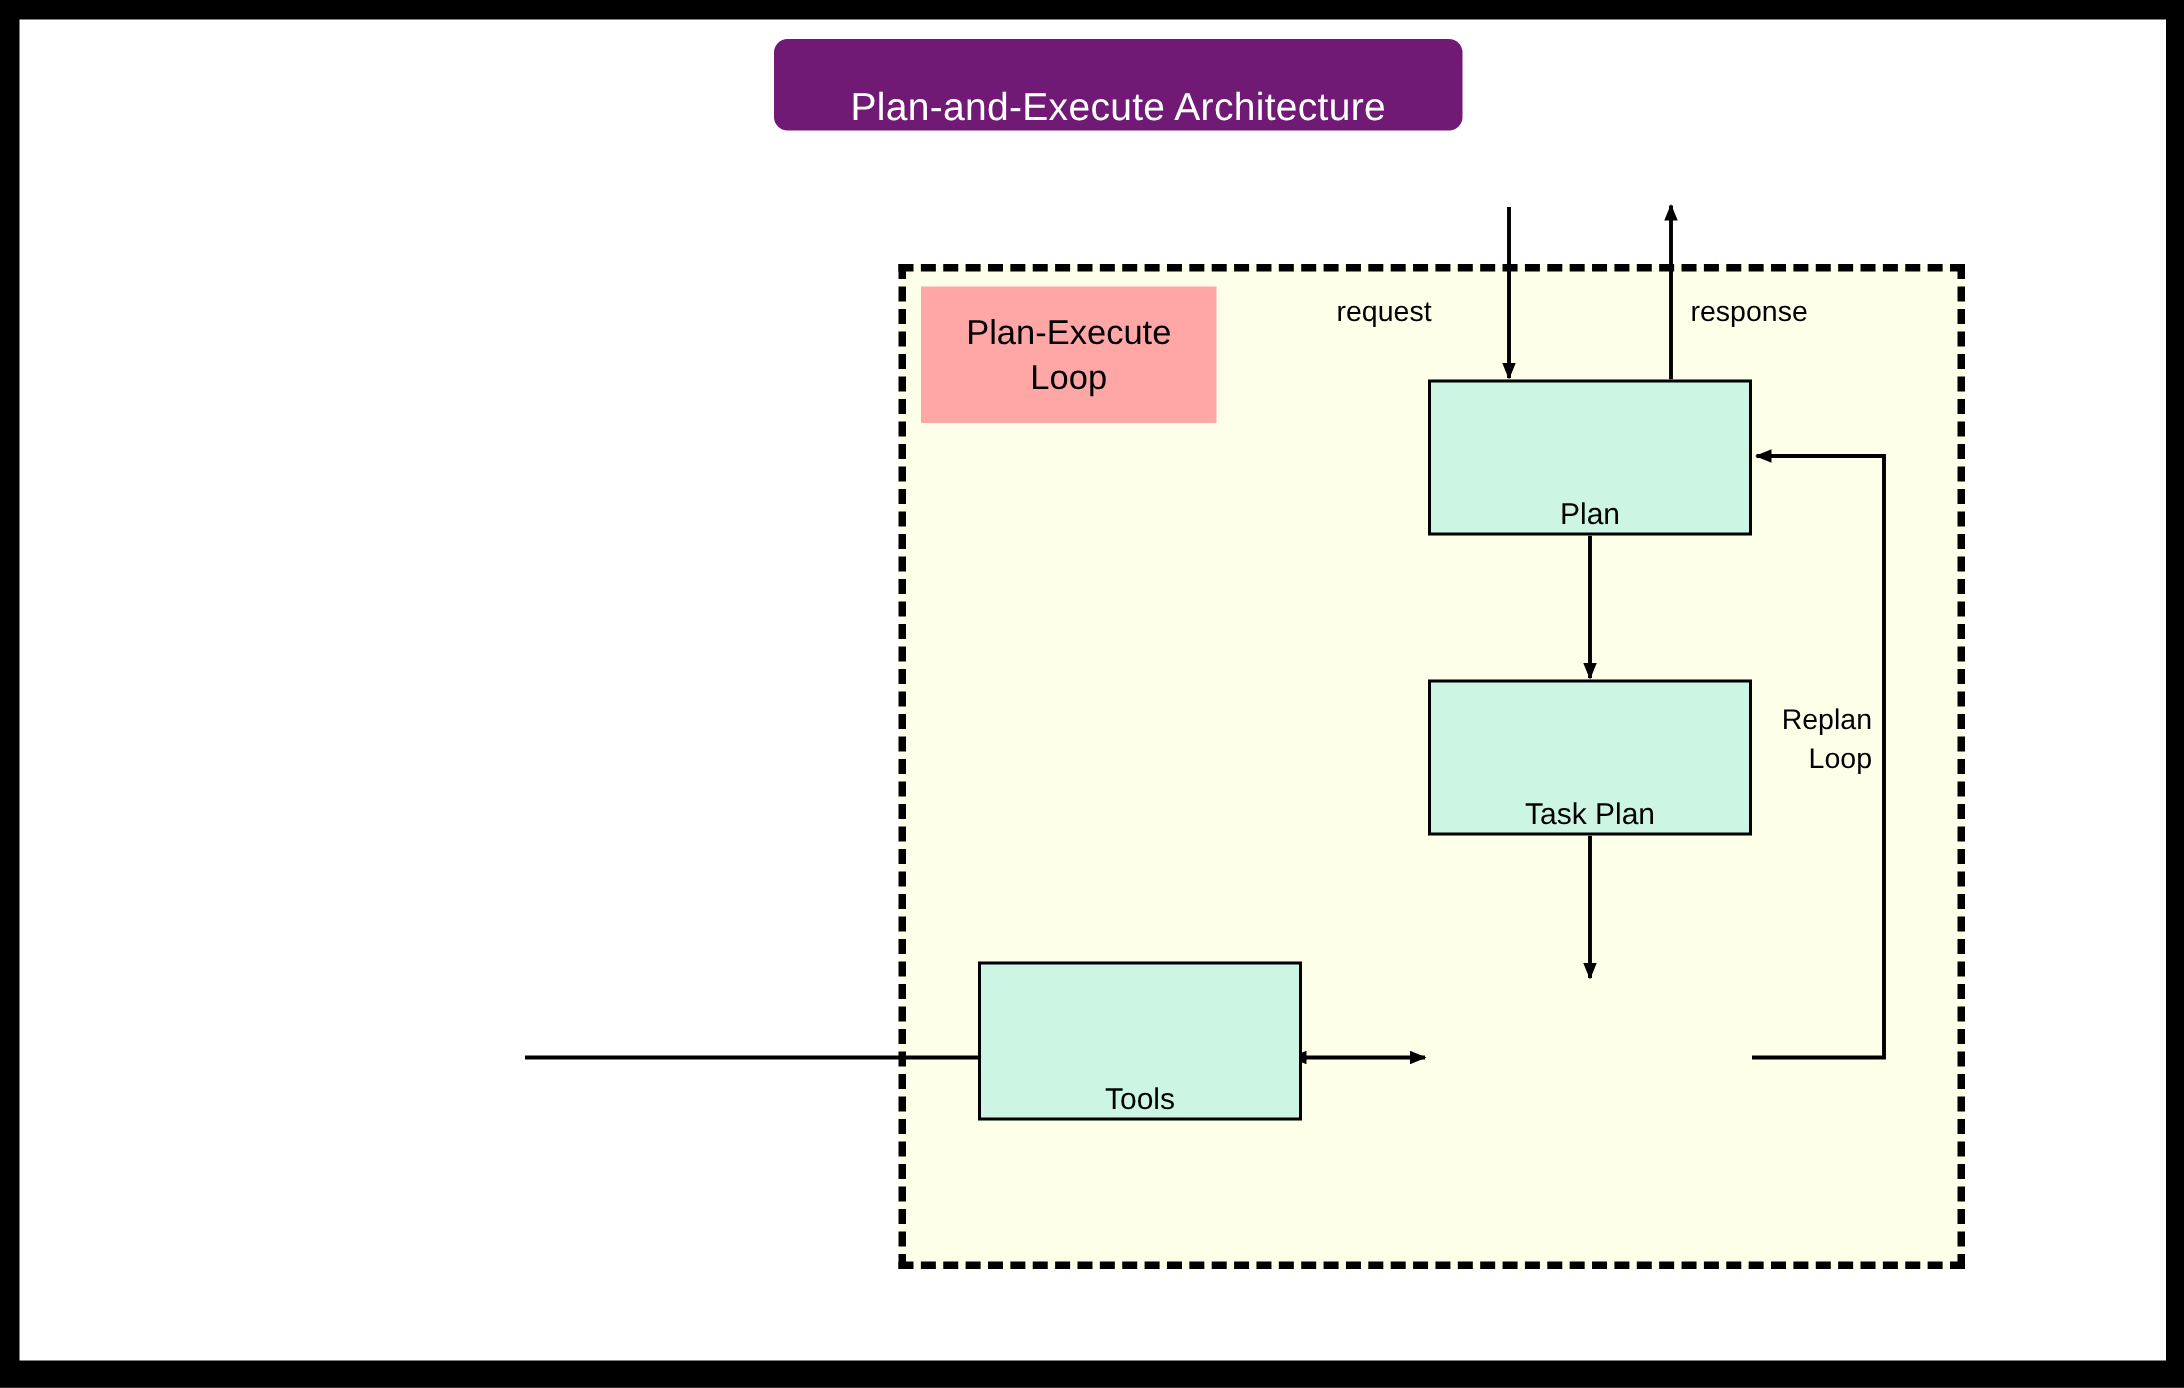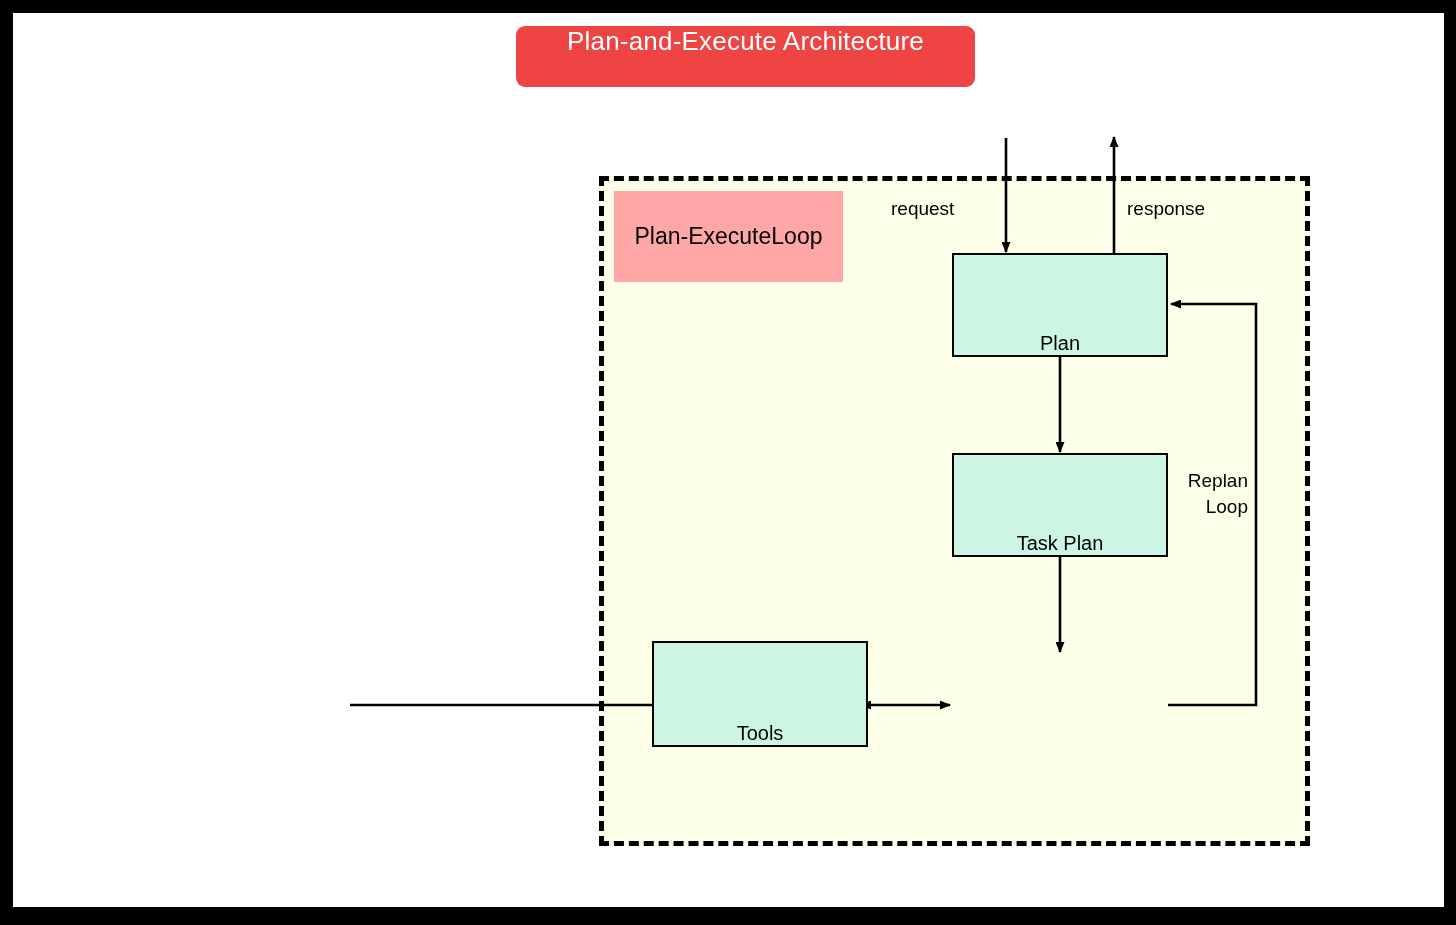--- a/index.html
+++ b/index.html
@@ -32,23 +32,23 @@
   }
 
   
   #title-banner {
     position: absolute;
     left: 503px;
     top: 13px;
     width: 459px;
     height: 61px;
     border-radius: 9px;
-    background: #ef4444;
+    background: #701a75;
     display: flex;
-    align-items: flex-start;
+    align-items: flex-end;
     justify-content: center;
   }
   #title-banner .title-text {
     color: #ffffff;
     font-size: 26px;
     letter-spacing: 0.2px;
     white-space: nowrap;
   }
 
   
@@ -61,25 +61,25 @@
     background: #FEFFE9;
     border: 5px dashed #000000;
     box-sizing: border-box;
   }
 
   
   #loop-label {
     position: absolute;
     left: 601px;
     top: 178px;
-    width: 229px;
+    width: 197px;
     height: 91px;
     background: #FFA6A6;
     display: flex;
-    flex-direction: row;
+    flex-direction: column;
     align-items: center;
     justify-content: center;
     line-height: 1.28;
     font-size: 23px;
     color: #000000;
     text-align: center;
   }
 
   
   .node-box {

